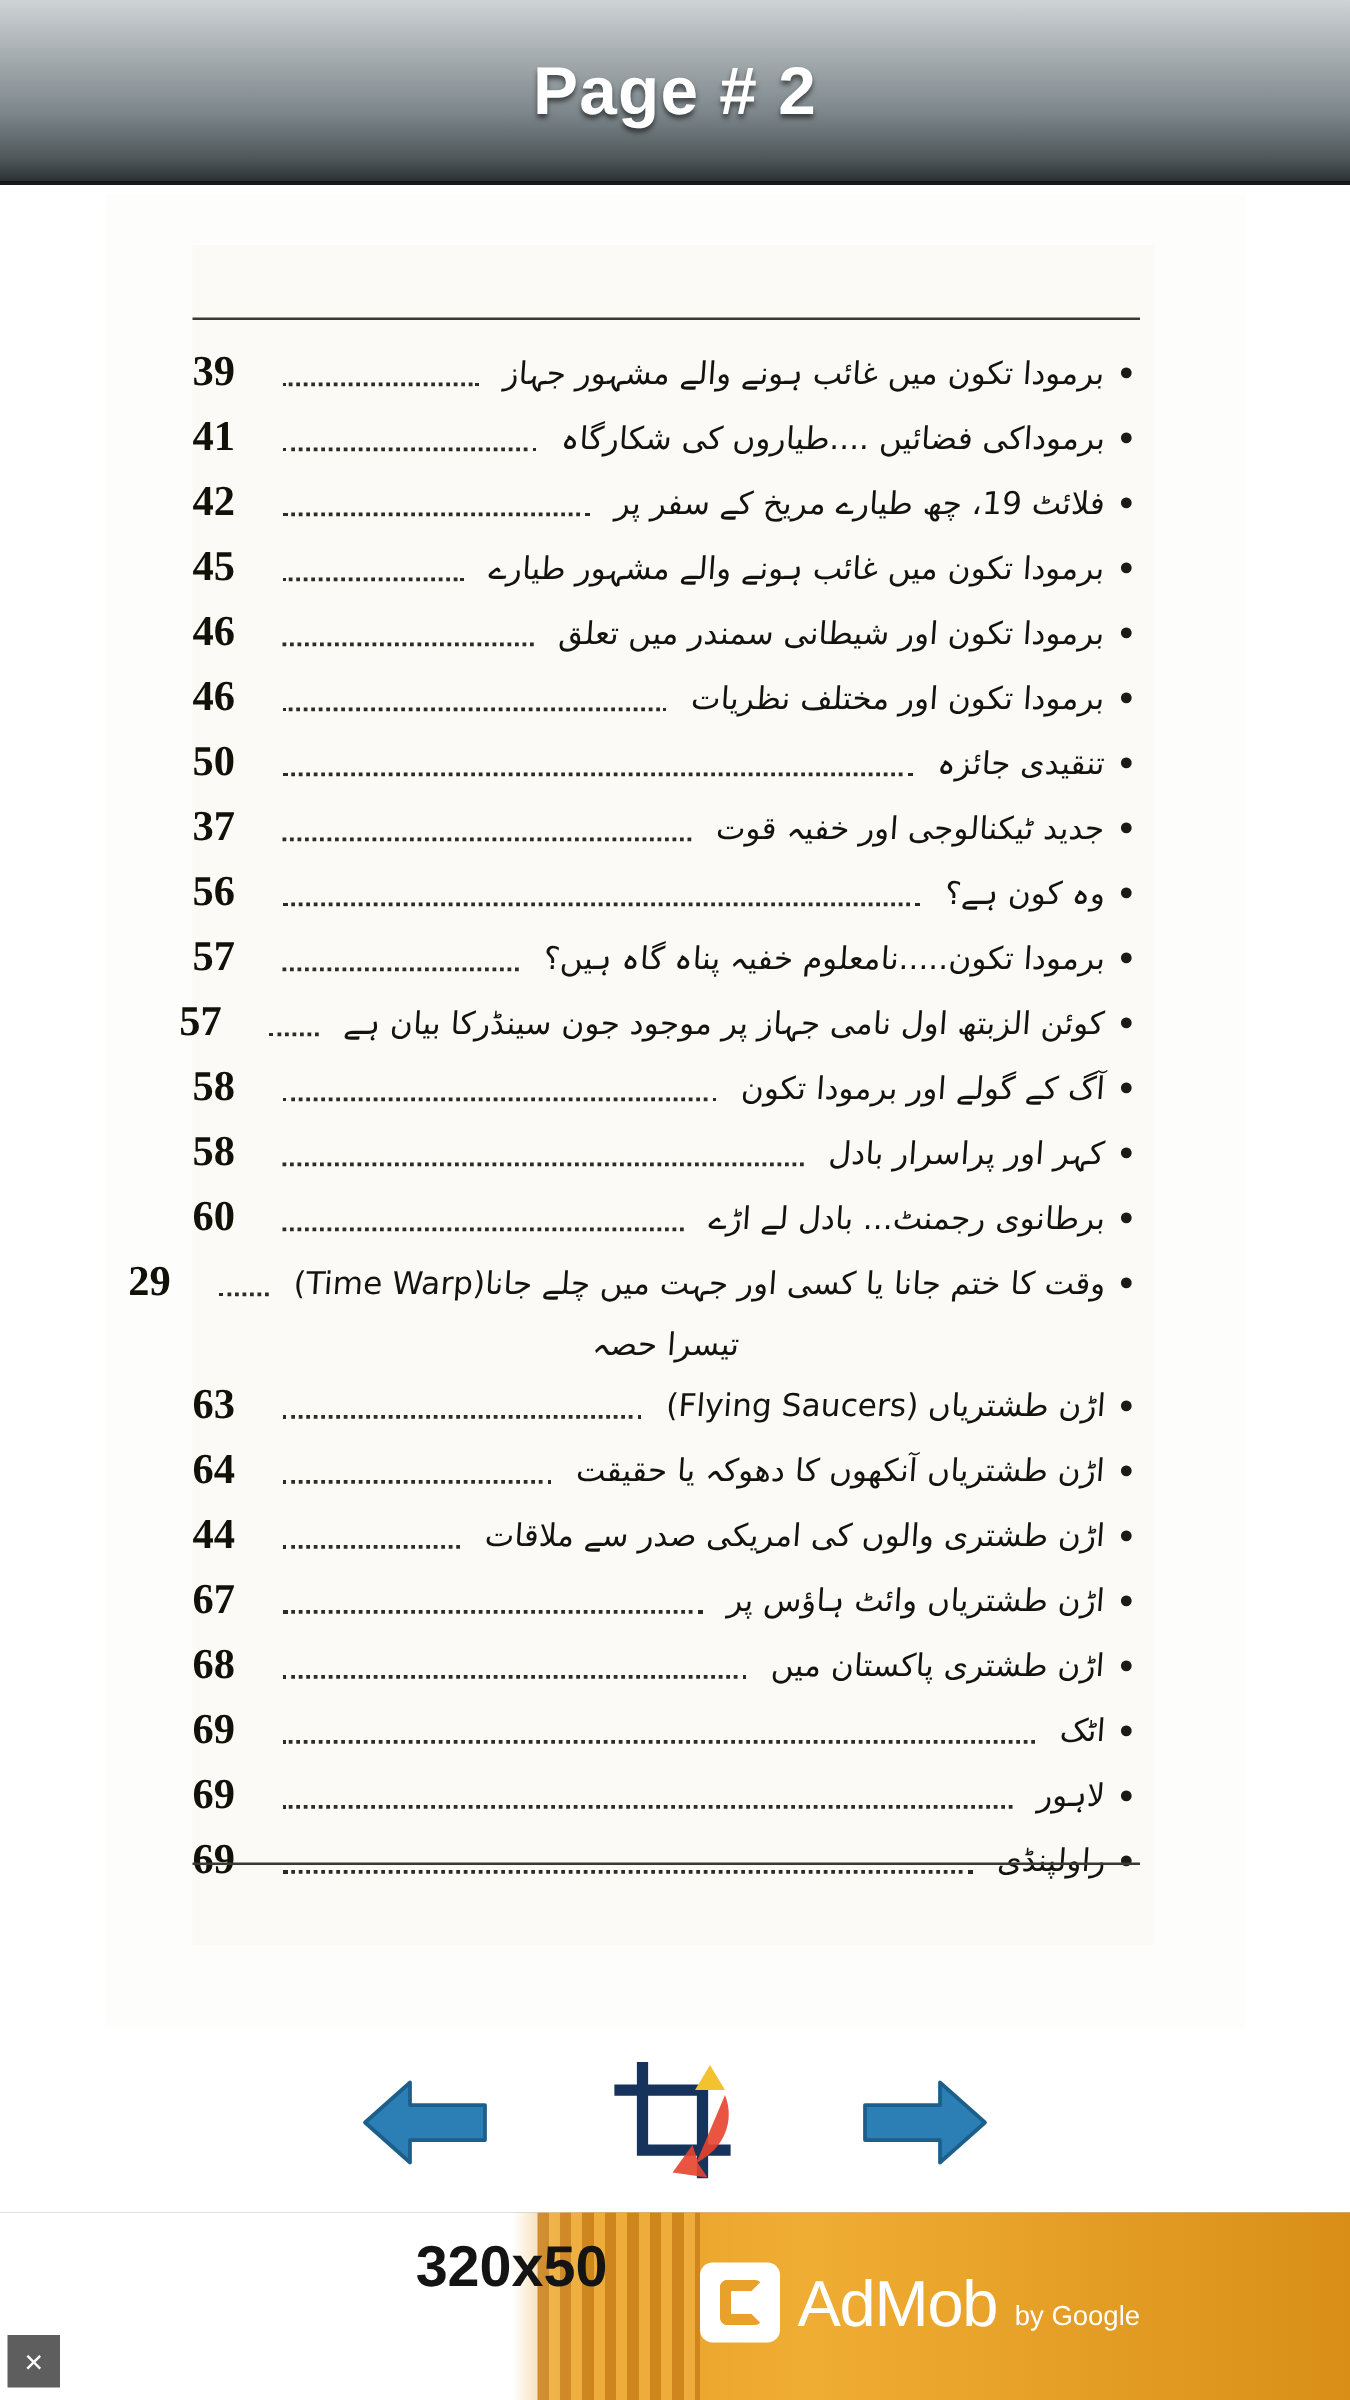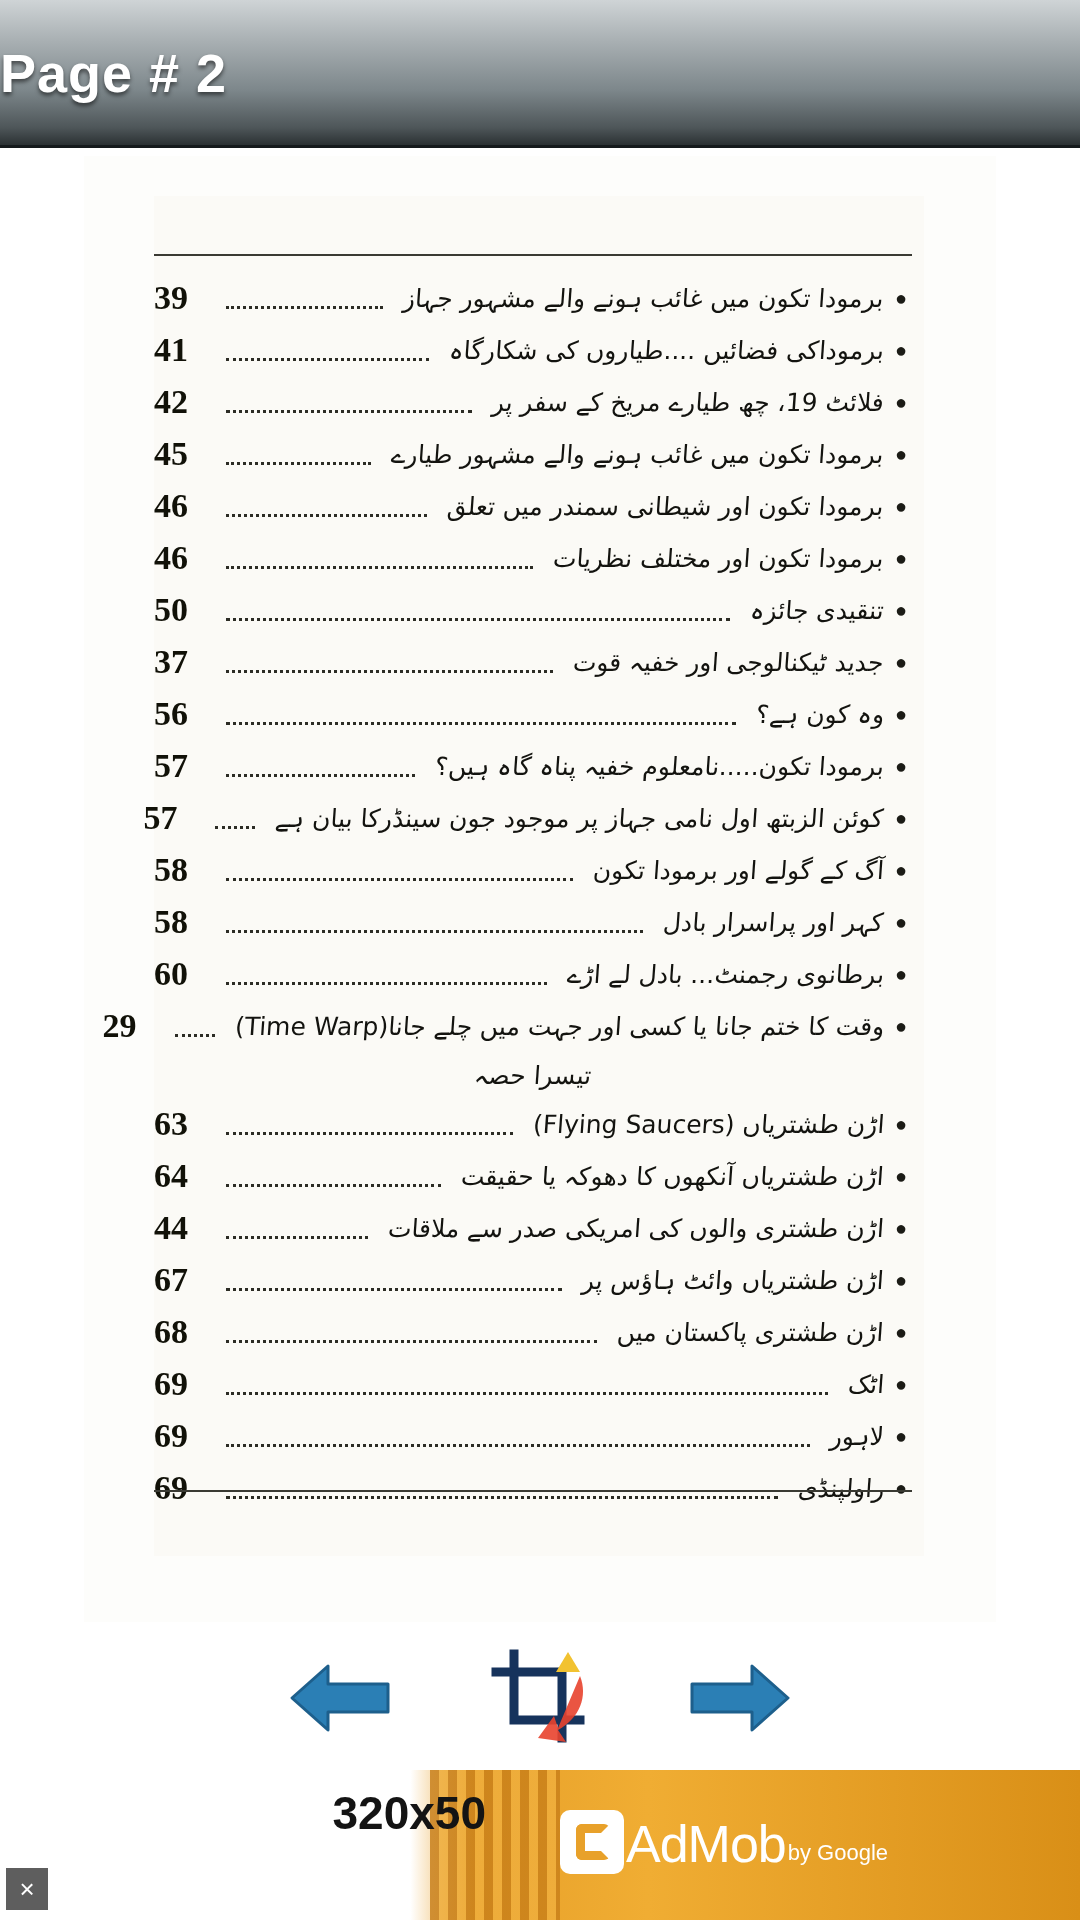--- a/index.html
+++ b/index.html
@@ -17,20 +17,21 @@
 
   
   .titlebar {
     position: absolute;
     left: 0; top: 0;
     width: 1080px;
     height: 148px;
     background: linear-gradient(to bottom, #cfd4d6 0%, #a9b0b3 28%, #7d878b 62%, #4e5659 88%, #2b3133 100%);
     display: flex;
     align-items: center;
+    justify-content: center;
     border-bottom: 3px solid #151a1c;
     box-sizing: border-box;
   }
   .titlebar .title {
     font-size: 54px;
     font-weight: bold;
     color: #ffffff;
     text-shadow: 0 3px 4px rgba(0,0,0,0.55);
     letter-spacing: 1px;
   }
@@ -195,21 +196,21 @@
     height: 150px;
     background: repeating-linear-gradient(90deg, #c9801a 0 9px, #efae3d 9px 18px);
     opacity: 0.85;
   }
   .ad-right {
     position: absolute;
     left: 560px;
     top: 40px;
     display: flex;
     align-items: flex-end;
-    gap: 2px;
+    gap: 14px;
     color: #ffffff;
   }
   .admob-logo {
     width: 64px;
     height: 64px;
     border-radius: 10px;
     background: #ffffff;
     position: relative;
   }
   .admob-logo:after {

